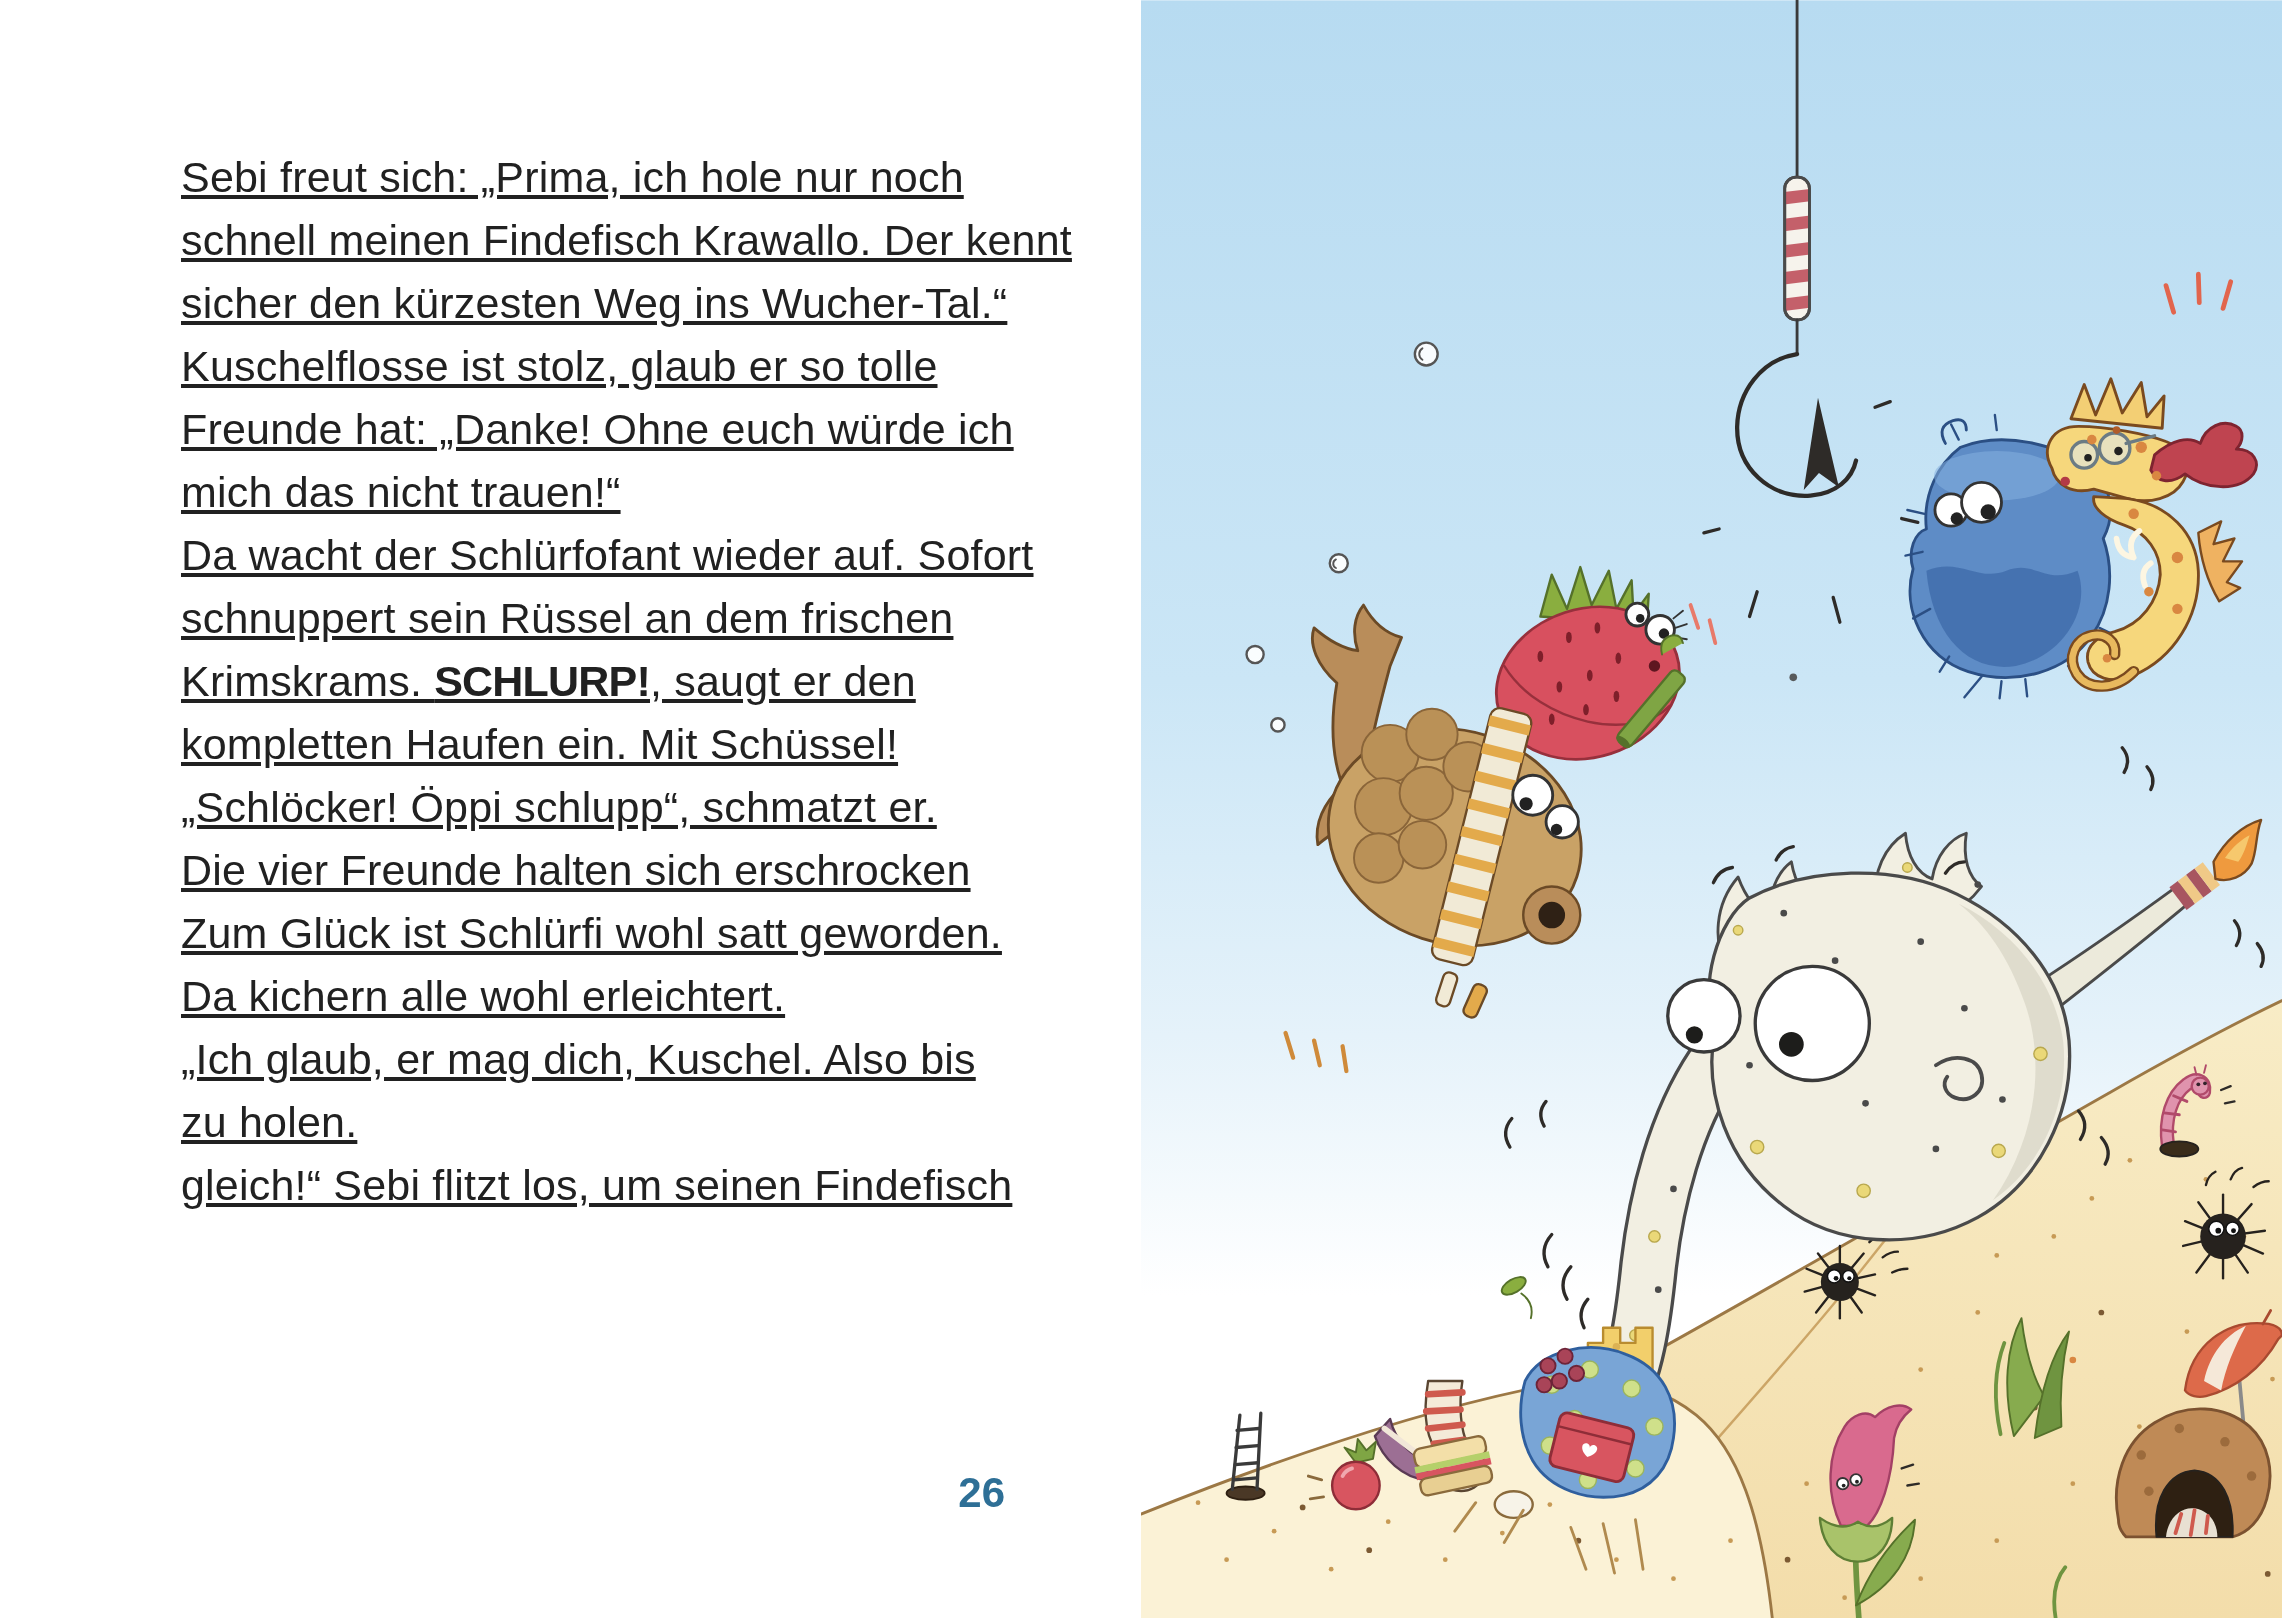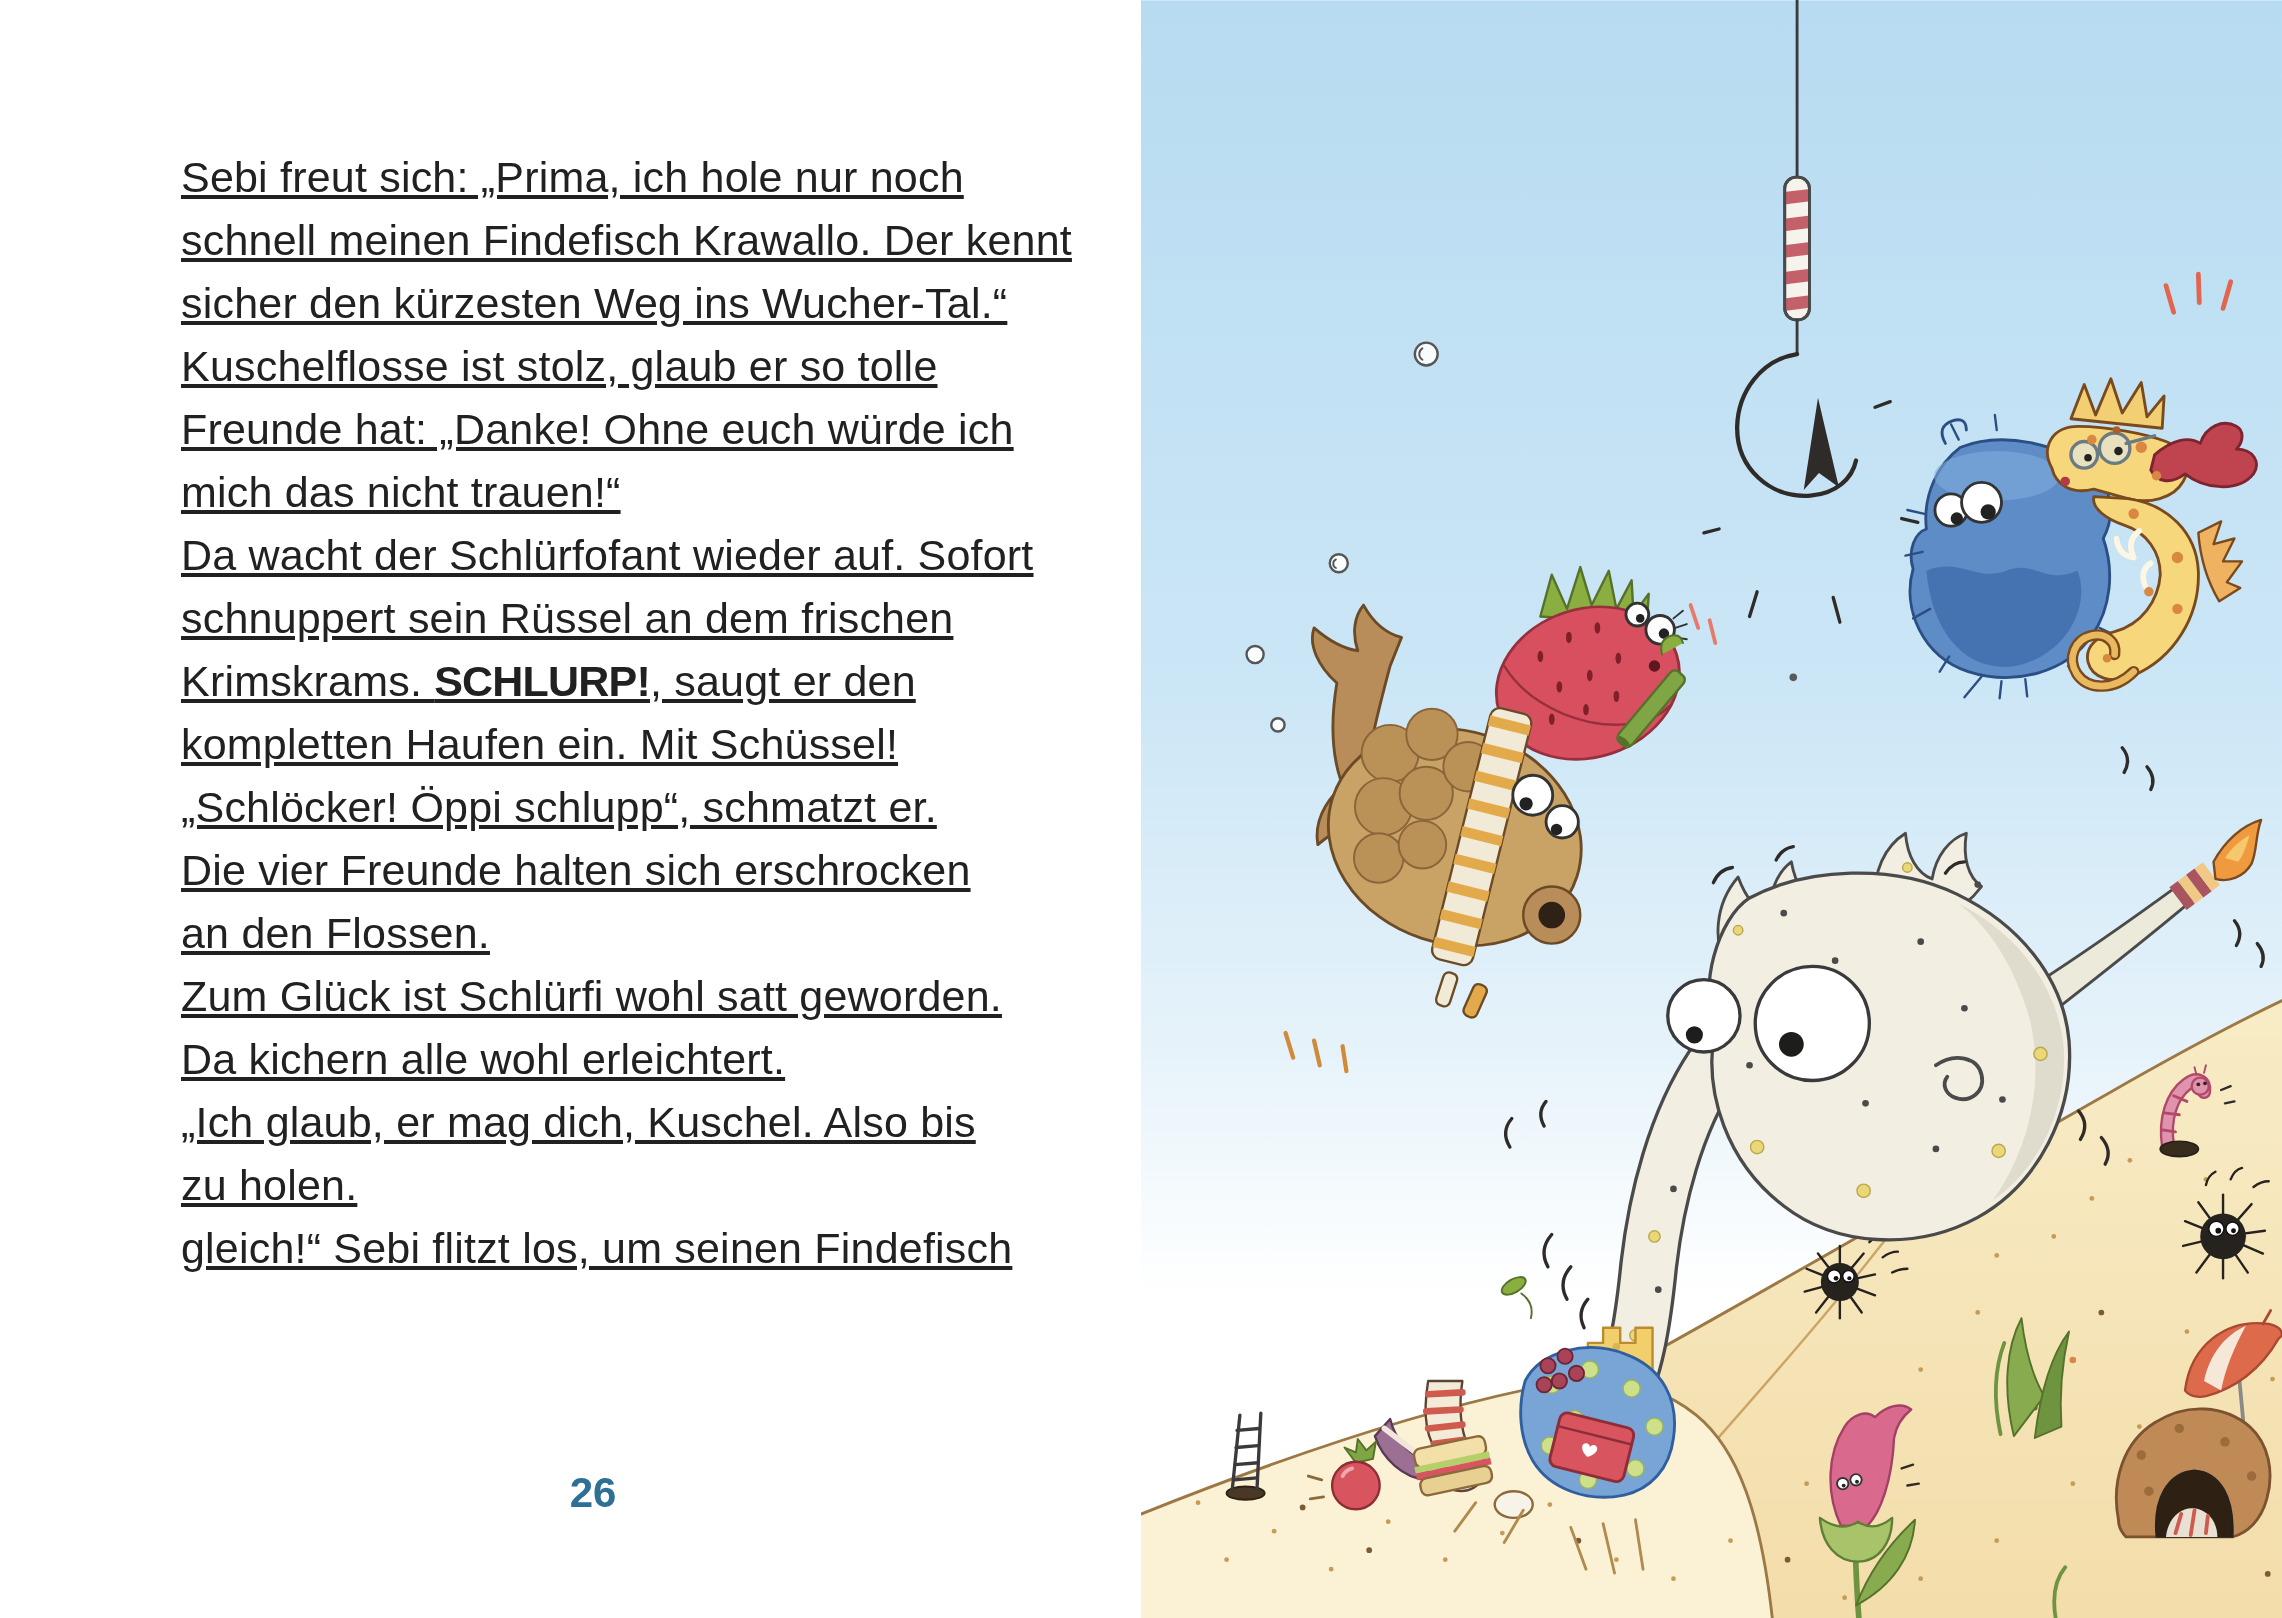--- a/index.html
+++ b/index.html
@@ -8,21 +8,21 @@
     font-family:"Liberation Sans", sans-serif;overflow:hidden;
   }
   .left-page{position:absolute;left:0;top:0;width:1141px;height:1619px;background:#ffffff;}
   .text-block{
     position:absolute;left:181px;top:146px;width:837px;
     font-size:43px;line-height:63px;color:#212121;letter-spacing:0.2px;
   }
   .text-block .line{white-space:pre;text-decoration:underline;}
   .text-block .bold{font-weight:bold;letter-spacing:-0.8px;}
   .page-number{
-    position:absolute;left:181px;top:1469px;width:824px;text-align:center;
+    position:absolute;left:181px;top:1469px;width:824px;text-align:right;
     font-size:42px;font-weight:bold;color:#2e6f96;
   }
   .illustration{position:absolute;left:1141px;top:0;width:1141px;height:1619px;}
   svg path, svg line, svg rect, svg ellipse, svg circle{stroke-linecap:round;stroke-linejoin:round;}
 </style>
 </head>
 <body>
 
 <div class="left-page">
   <div class="text-block">
@@ -31,21 +31,20 @@
       <div class="line"><span>sicher den kürzesten Weg ins Wucher-Tal.“</span></div>
       <div class="line"><span>Kuschelflosse ist stolz, glaub er so tolle</span></div>
       <div class="line"><span>Freunde hat: „Danke! Ohne euch würde ich</span></div>
       <div class="line"><span>mich das nicht trauen!“</span></div>
       <div class="line"><span>Da wacht der Schlürfofant wieder auf. Sofort</span></div>
       <div class="line"><span>schnuppert sein Rüssel an dem frischen</span></div>
       <div class="line"><span>Krimskrams. </span><span class="bold">SCHLURP!</span><span>, saugt er den</span></div>
       <div class="line"><span>kompletten Haufen ein. Mit Schüssel!</span></div>
       <div class="line"><span>„Schlöcker! Öppi schlupp“, schmatzt er.</span></div>
       <div class="line"><span>Die vier Freunde halten sich erschrocken</span></div>
-      <div class="line"><span>an den Flossen.</span></div>
       <div class="line"><span>Zum Glück ist Schlürfi wohl satt geworden.</span></div>
       <div class="line"><span>Da kichern alle wohl erleichtert.</span></div>
       <div class="line"><span>„Ich glaub, er mag dich, Kuschel. Also bis</span></div>
       <div class="line"><span>zu holen.</span></div>
       <div class="line"><span>gleich!“ Sebi flitzt los, um seinen Findefisch</span></div>
     </div>
   <div class="page-number">26</div>
 </div>
 
 <div class="illustration">

